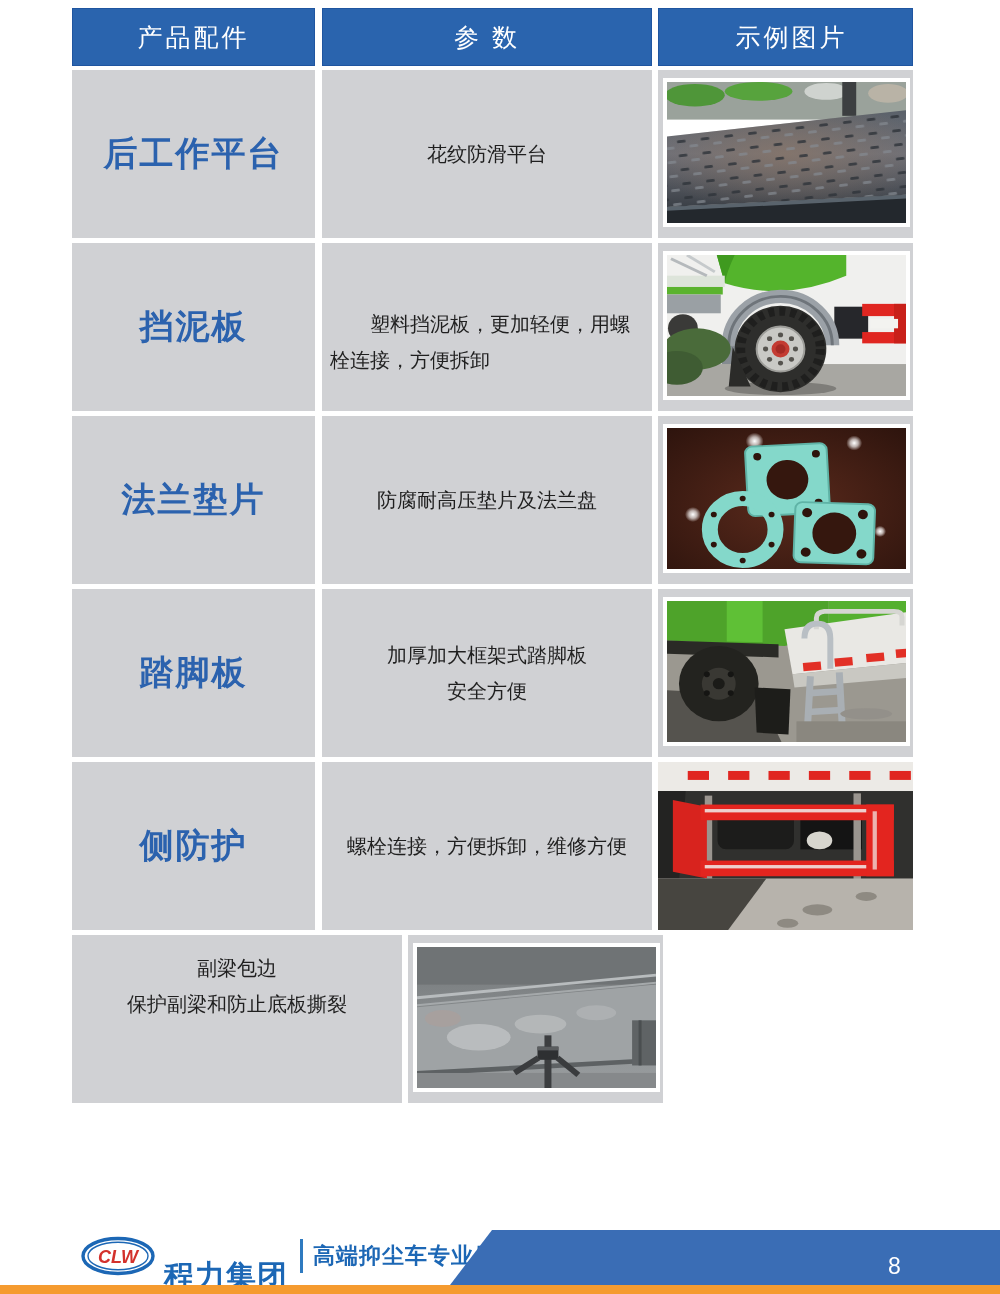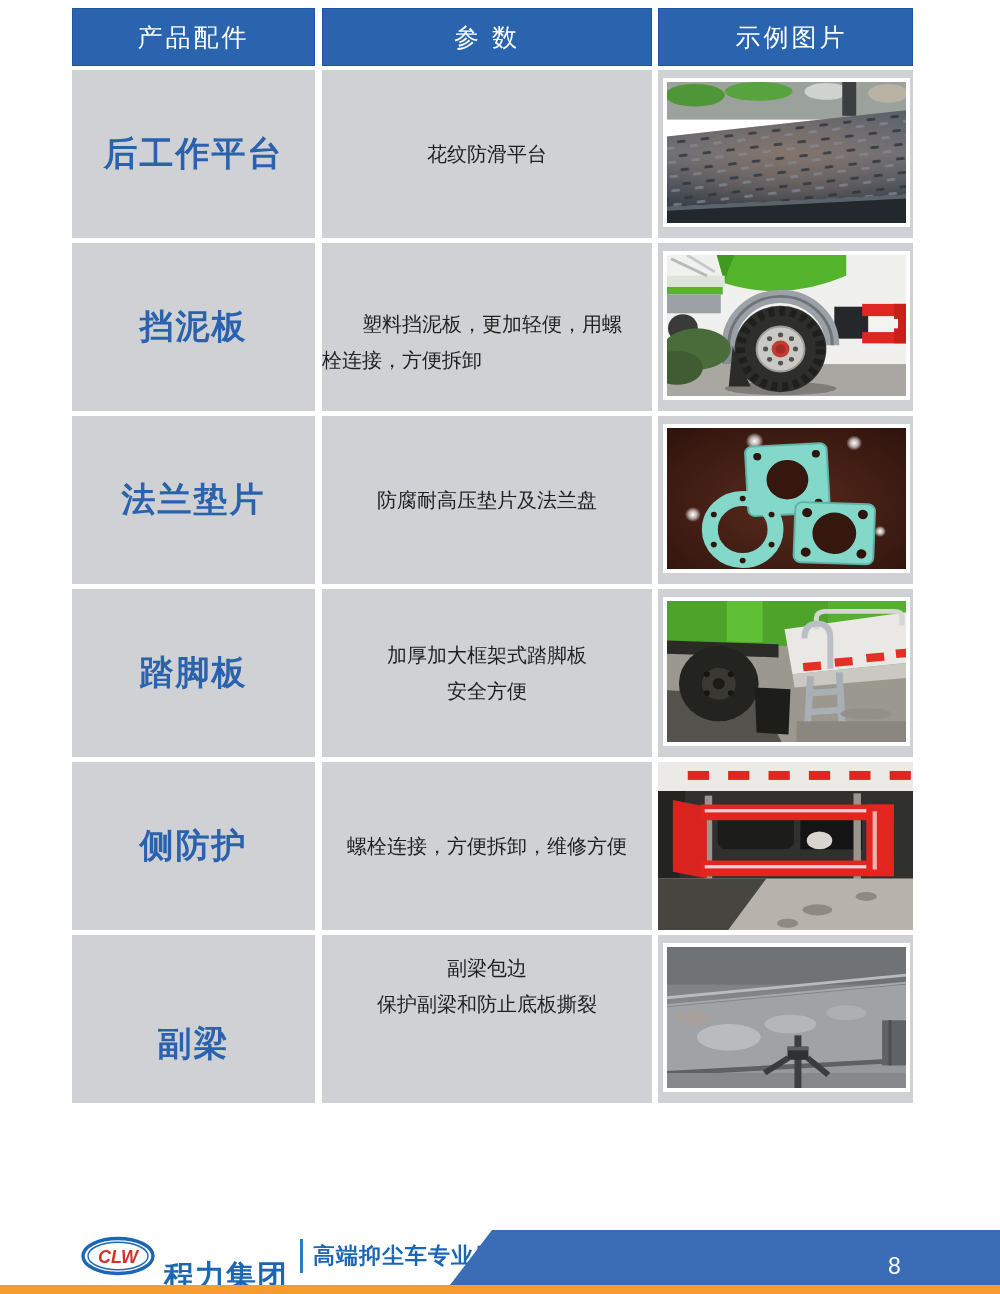--- a/index.html
+++ b/index.html
@@ -14,21 +14,21 @@
   .c1 { width:243px; margin-right:7px; }
   .c2 { width:330px; margin-right:6px; }
   .c3 { width:255px;padding-left:12px; }
   .hcell {
     background:#2a64ae; color:#ffffff; display:flex; align-items:center; justify-content:center;
     font-size:25px; font-weight:normal; letter-spacing:3px; border:1px solid #1f55a0;
   }
   .cell { background:#d0d1d4; display:flex; align-items:center; justify-content:center; }
   .part-cell { color:#2b62ae; font-size:34px; font-weight:bold; letter-spacing:2px; }
   .param-cell { color:#1f1f1f; font-size:20px; text-align:center; white-space:pre-line; line-height:1.8; padding:0 4px; }
-  .param-left { text-align:left; text-indent:2em; padding:30px 16px 0 0; }
+  .param-left { text-align:left; text-indent:2em; padding:30px 16px 0 8px; }
   .param-up { padding-bottom:66px; }
   .part-down { padding-top:50px; }
   .photo-cell { overflow:hidden; padding:0; display:block; position:relative; }
   .photo-frame { position:absolute; left:5px; right:3px; top:8px; bottom:11px; background:#ffffff; padding:4px; }
   .photo-frame svg, .photo-full svg { width:100%; height:100%; display:block; }
   .photo-full { position:absolute; left:0; right:0; top:0; bottom:0; }
 
   
   .footer-band { position:absolute; left:0; top:1230px; width:1000px; height:64px; }
   .blue-plate { position:absolute; left:0; top:0; width:1000px; height:55px;
@@ -273,21 +273,20 @@
             <polygon points="0,104 102,104 66,150 0,150" fill="#474540"></polygon>
             <ellipse cx="150" cy="132" rx="14" ry="5" fill="#8e8a82"></ellipse>
             <ellipse cx="196" cy="120" rx="10" ry="4" fill="#8e8a82"></ellipse>
             <ellipse cx="122" cy="144" rx="10" ry="4" fill="#8e8a82"></ellipse>
           </svg>
         </div>
       </div>
     </div>
 
     <div class="t-row">
-      <div class="cell c1 part-cell part-down">副梁</div>
       <div class="cell c2 param-cell param-up">副梁包边
 保护副梁和防止底板撕裂</div>
       <div class="cell c3 photo-cell" aria-label="灰色副梁包边细节照片">
         <div class="photo-frame">
           <svg viewBox="0 0 240 150" preserveAspectRatio="none">
             <defs>
               <linearGradient id="beam" x1="0" y1="0" x2="0" y2="1">
                 <stop offset="0" stop-color="#74787a"></stop>
                   <stop offset="1" stop-color="#9a9ea0"></stop>
               </linearGradient>

